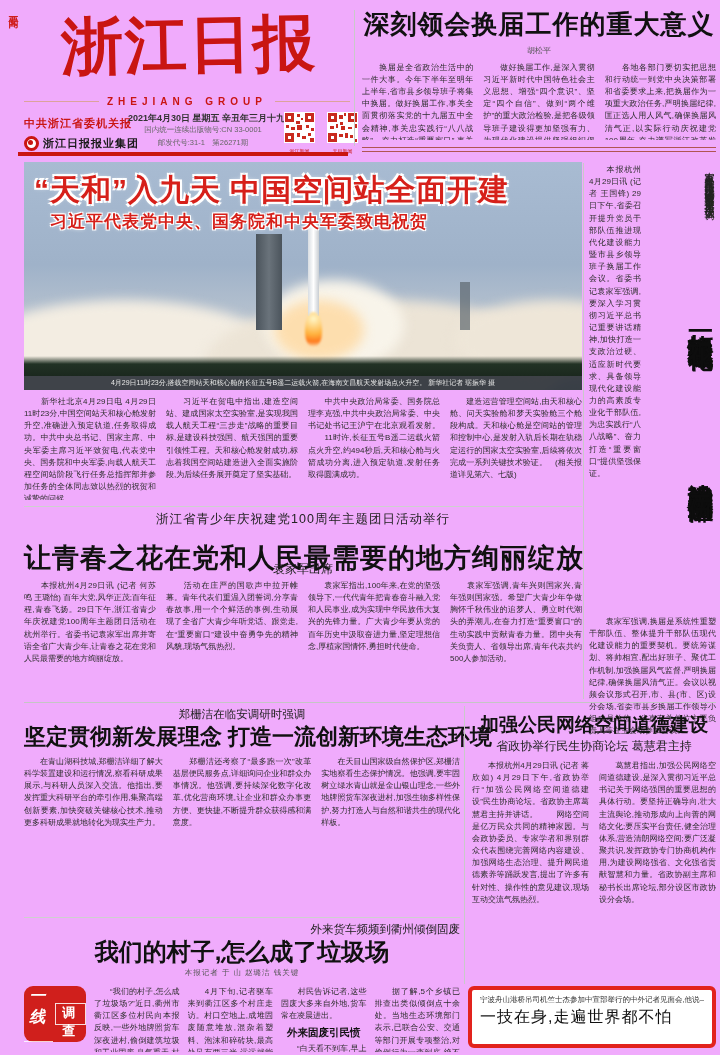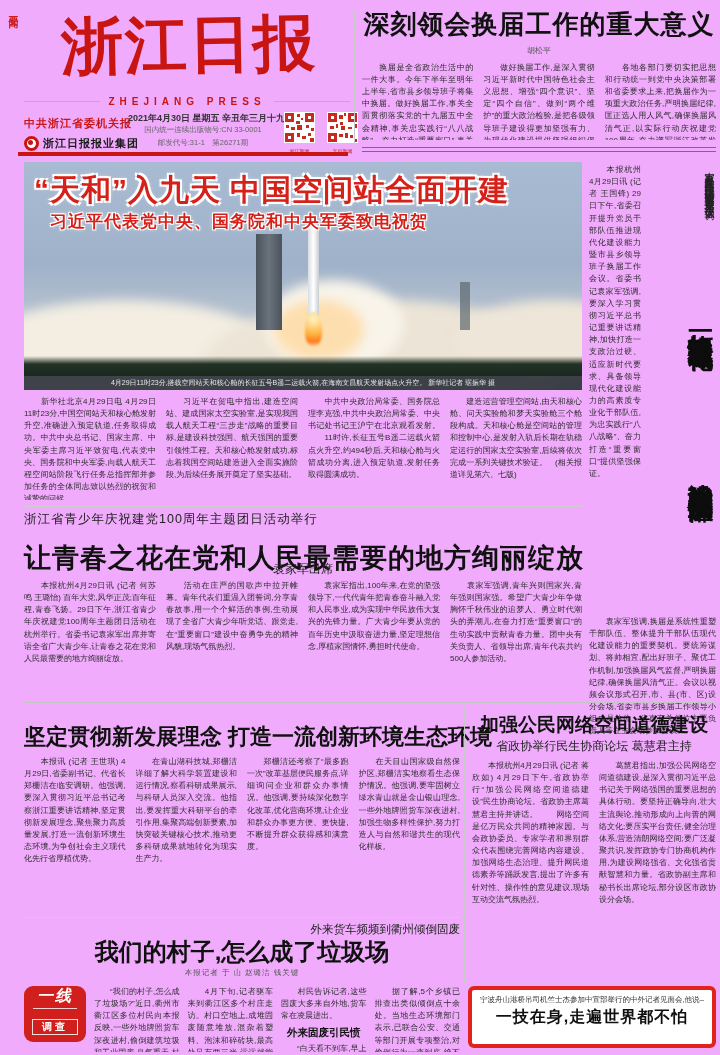--- a/index.html
+++ b/index.html
@@ -57,21 +57,21 @@
   .trees{position:absolute;left:0;bottom:14px;width:100%;height:20px;
         background:linear-gradient(180deg,rgba(26,40,30,0) 0%,#223225 40%,#1b281e 100%);}
   .caption{position:absolute;left:0;bottom:0;width:100%;height:14px;background:rgba(30,36,46,.85);
         color:#e8e8e8;font-size:7px;line-height:14px;text-align:center;white-space:nowrap;overflow:hidden;}
 
   .lead-cols{left:24px;top:396px;width:558px;height:104px;}
 
   .hr1{left:24px;top:506px;width:558px;height:1px;background:#cfcfcf;}
 
   
-  .youth-kicker{left:24px;top:511px;width:558px;font-size:12.5px;color:#222;letter-spacing:1px;}
+  .youth-kicker{left:24px;top:511px;width:558px;text-align:center;font-size:12.5px;color:#222;letter-spacing:1px;}
   .youth-head{left:24px;top:540px;width:558px;text-align:center;font-size:27px;font-weight:bold;color:#111;letter-spacing:1px;white-space:nowrap;}
   .youth-sub{left:24px;top:561px;width:558px;text-align:center;font-size:12px;color:#222;}
   .youth-cols{left:24px;top:580px;width:558px;height:118px;}
 
   
   .v-main{left:583px;top:163px;height:536px;}
   .right-art{left:589px;top:164px;width:127px;height:448px;display:flex;}
   .right-side{width:52px;margin-right:4px;}
   .vert-block{flex:1;writing-mode:vertical-rl;display:flex;}
   .v-kicker{font-size:10px;color:#222;letter-spacing:1px;height:100%;line-height:14px;}
@@ -92,43 +92,43 @@
   .eth-head{left:472px;top:712px;width:244px;text-align:center;font-size:19px;font-weight:bold;color:#111;white-space:nowrap;}
   .eth-sub{left:472px;top:738px;width:244px;text-align:center;font-size:12px;color:#222;white-space:nowrap;}
   .eth-cols{left:472px;top:760px;width:244px;height:222px;}
 
   
   .vil-kicker{left:24px;top:922px;width:436px;text-align:right;font-size:11.5px;color:#222;}
   .vil-head{left:24px;top:936px;width:436px;text-align:center;font-size:24px;font-weight:bold;color:#111;white-space:nowrap;}
   .vil-by{left:24px;top:968px;width:436px;text-align:center;font-size:7.5px;color:#555;letter-spacing:1px;}
   .vil-body{left:24px;top:986px;width:436px;height:66px;display:flex;gap:8px;}
   .stamp{width:62px;height:56px;background:#d01f1c;border-radius:9px;color:#fff;text-align:center;
-         display:flex;flex-direction:column;justify-content:center;gap:2px;flex:none;}
+         display:flex;flex-direction:row;justify-content:center;gap:2px;flex:none;}
   .stamp .s1{font-size:16px;font-weight:bold;font-style:italic;letter-spacing:2px;border-bottom:1px solid rgba(255,255,255,.8);width:70%;margin:0 auto;padding-bottom:1px;}
-  .stamp .s2{font-size:10px;font-weight:bold;letter-spacing:3px;border:1px solid rgba(255,255,255,.85);width:72%;margin:8px auto;}
+  .stamp .s2{font-size:13px;font-weight:bold;letter-spacing:3px;border:1px solid rgba(255,255,255,.85);width:72%;margin:17px auto;}
   .vil-col{flex:1;overflow:hidden;}
   .crosshead{font-size:10.5px;font-weight:bold;text-align:center;color:#111;margin:4px 0 3px;}
 
   
   .brief{left:468px;top:986px;width:248px;height:62px;border:4px solid #e2231d;border-radius:6px;
          background:#fff;box-sizing:border-box;padding:3px 8px 4px;}
   .brief-label{color:#d01f1c;font-size:11px;font-weight:bold;letter-spacing:1px;}
   .brief-lede{font-size:7.5px;color:#333;margin-top:2px;white-space:nowrap;overflow:hidden;}
-  .brief-head{font-size:16px;font-weight:bold;color:#101010;text-align:center;letter-spacing:1px;margin-top:2px;}
+  .brief-head{font-size:16px;font-weight:normal;color:#101010;letter-spacing:1px;margin-top:2px;}
 </style>
 </head>
 <body>
 
 <div class="page">
 
   <div class="abs edge-label">要闻</div>
   <div class="abs masthead-title">浙江日报</div>
   <div class="abs daily-row">
     <span class="rule"></span>
-    <span class="daily-en">ZHEJIANG PRESS</span>
+    <span class="daily-en">ZHEJIANG GROUP</span>
     <span class="rule"></span>
   </div>
   <div class="abs organ">中共浙江省委机关报</div>
   <div class="abs group-row">
     <span class="group-logo"></span>
     <span class="group-name">浙江日报报业集团</span>
   </div>
   <div class="abs group-en">ZHEJIANG DAILY PRESS GROUP</div>
   <div class="abs issue-box">
     <div class="d1">2021年4月30日 星期五 辛丑年三月十九</div>
@@ -242,23 +242,23 @@
     <div class="vert-block">
       <div class="v-kicker">袁家军在提升党员干部队伍推进现代化建设新能力暨市县乡领导班子换届工作会议上强调</div>
       <div class="v-h">加快打造一支政治过硬领导现代化</div>
       <div class="v-h">建设能力强的高素质专业化干部队伍</div>
     </div>
   </div>
   <div class="abs right-bottom bt">　　袁家军强调,换届是系统性重塑干部队伍、整体提升干部队伍现代化建设能力的重要契机。要统筹谋划、将帅相宜,配出好班子、聚优工作机制,加强换届风气监督,严明换届纪律,确保换届风清气正。会议以视频会议形式召开,市、县(市、区)设分会场,省委市县乡换届工作领导小组成员单位、省直有关单位主要负责人等在主会场参加会议。</div>
 
   <div class="abs hr2"></div>
 
+  <div class="abs inno-kicker">郑栅洁在临安调研时强调</div>
   <div class="abs inno-head">坚定贯彻新发展理念 打造一流创新环境生态环境</div>
   <div class="abs cols inno-cols">
-    <div class="col bt">　　本报讯 (记者 王世琪) 4月29日,省委副书记、代省长郑栅洁在临安调研。他强调,要深入贯彻习近平总书记考察浙江重要讲话精神,坚定贯彻新发展理念,聚焦聚力高质量发展,打造一流创新环境生态环境,为争创社会主义现代化先行省厚植优势。</div>
     <div class="col bt">　　在青山湖科技城,郑栅洁详细了解大科学装置建设和运行情况,察看科研成果展示,与科研人员深入交流。他指出,要发挥重大科研平台的牵引作用,集聚高端创新要素,加快突破关键核心技术,推动更多科研成果就地转化为现实生产力。</div>
     <div class="col bt">　　郑栅洁还考察了“最多跑一次”改革基层便民服务点,详细询问企业和群众办事情况。他强调,要持续深化数字化改革,优化营商环境,让企业和群众办事更方便、更快捷,不断提升群众获得感和满意度。</div>
     <div class="col bt">　　在天目山国家级自然保护区,郑栅洁实地察看生态保护情况。他强调,要牢固树立绿水青山就是金山银山理念,一些外地牌照货车深夜进村,加强生物多样性保护,努力打造人与自然和谐共生的现代化样板。</div>
   </div>
   <div class="abs hr3"></div>
 
   <div class="abs vline v-eth"></div>
   <div class="abs eth-head">加强公民网络空间道德建设</div>
   <div class="abs eth-sub">省政协举行民生协商论坛 葛慧君主持</div>
   <div class="abs cols eth-cols">

